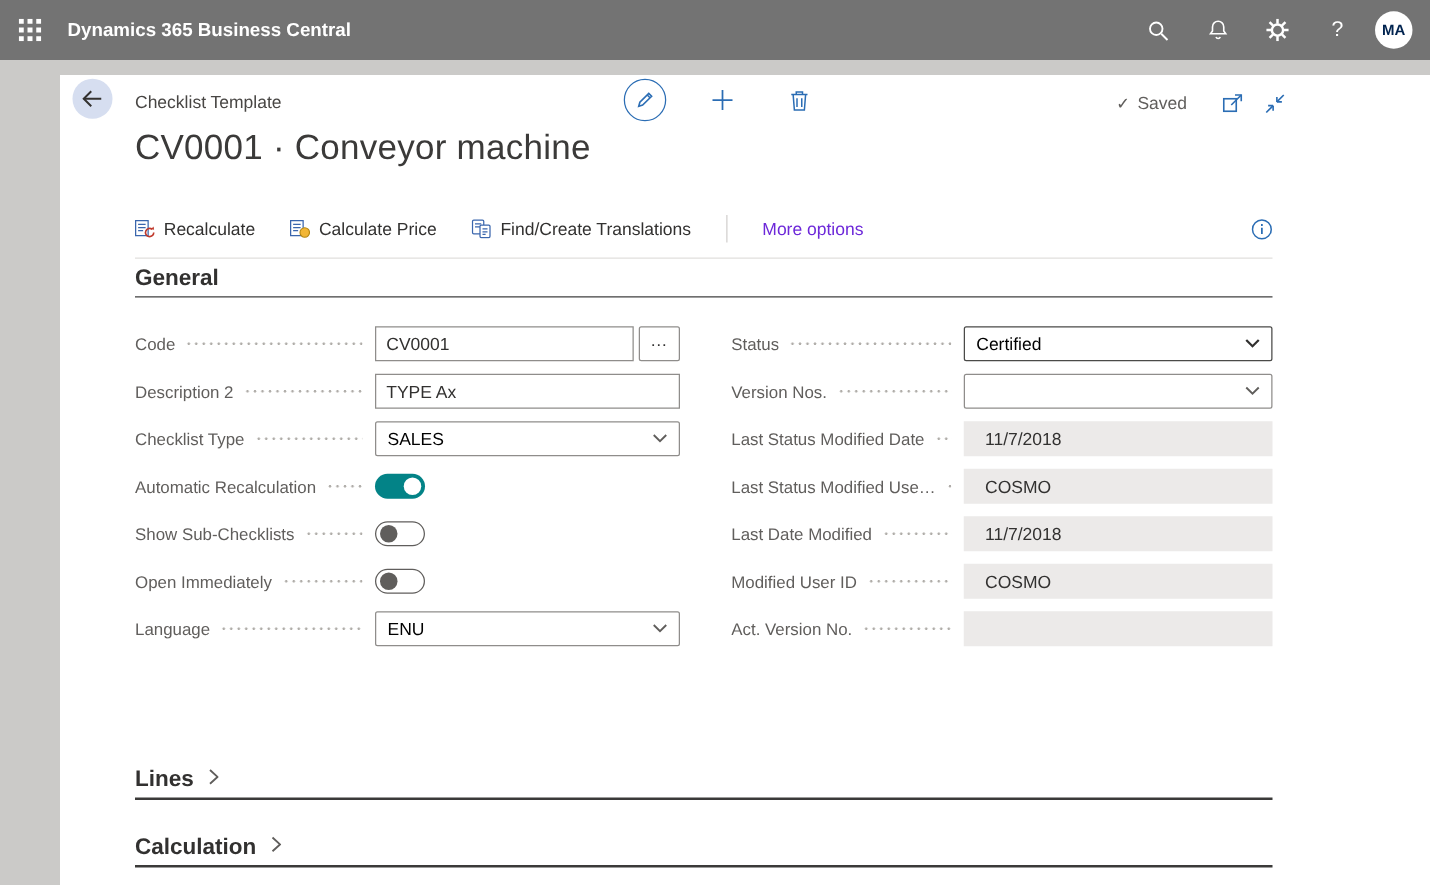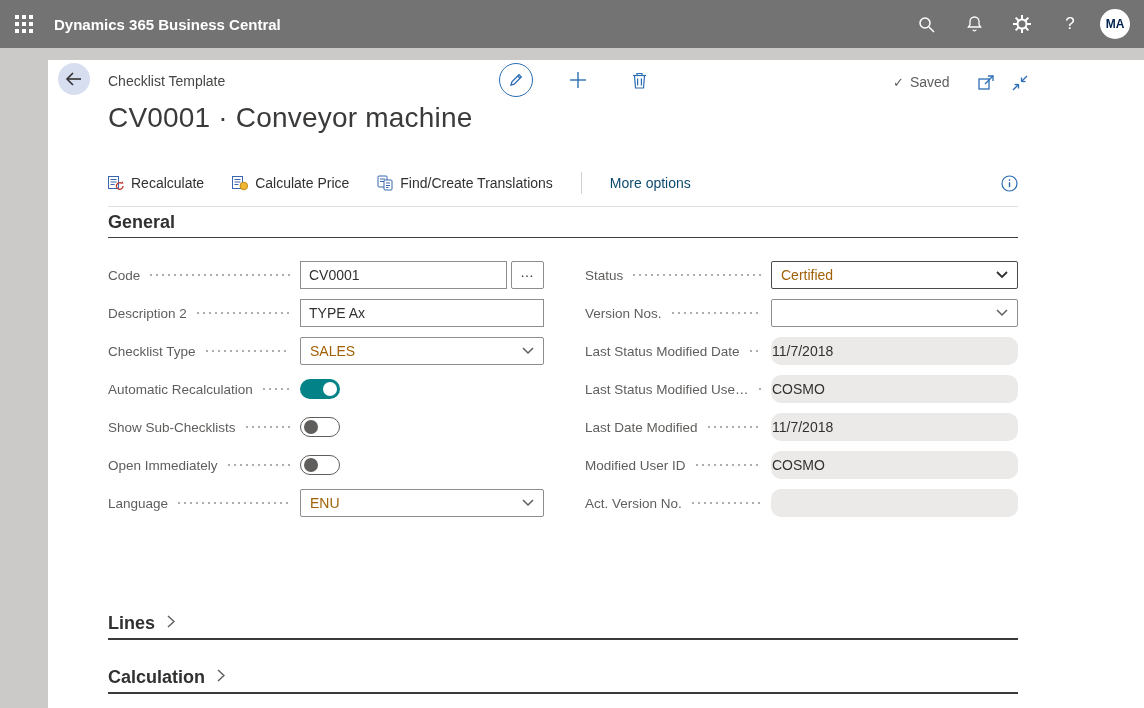--- a/index.html
+++ b/index.html
@@ -64,21 +64,21 @@
     color:#3b3a39; letter-spacing:0.2px; white-space:nowrap;
   }
 
   
   .action-bar {
     position:absolute; left:60px; top:108px; width:910px; height:30px;
     display:flex; align-items:center; font-size:14px;
   }
   .action-item { display:flex; align-items:center; gap:7px; margin-right:28px; cursor:pointer; white-space:nowrap; }
   .action-sep { width:1px; height:22px; background:#d2d0ce; margin-right:28px; }
-  .more-options { color:#0c4a6e; cursor:pointer; }
+  .more-options { color:#6d28d9; cursor:pointer; }
   .info-btn { margin-left:auto; cursor:pointer; display:flex; }
   .toolbar-divider { position:absolute; left:60px; top:146px; width:910px; height:1px; background:#e1dfdd; }
 
   
   .section-head {
     position:absolute; left:60px; top:152px; width:910px;
     border-bottom:1px solid #404040; padding-bottom:4px; cursor:pointer;
   }
   .section-head h2, .sub-section h2 { font-size:18px; font-weight:700; color:#323130; display:inline-block; }
 
@@ -103,26 +103,26 @@
     font-family:"Liberation Sans", sans-serif; outline:none;
   }
   .assist {
     width:33px; height:28px; border:1px solid #8f8d8b; border-radius:2px; margin-left:4px;
     background:#fff; display:flex; align-items:center; justify-content:center;
     font-size:14px; color:#323130; cursor:pointer; letter-spacing:1px; padding-bottom:6px;
   }
   .selectbox {
     height:28px; border:1px solid #8f8d8b; border-radius:2px; background:#fff;
     display:flex; align-items:center; justify-content:space-between;
-    padding:0 9px; flex:1; font-size:14px; color:#a16207; cursor:pointer;
+    padding:0 9px; flex:1; font-size:14px; color:#000000; cursor:pointer;
   }
   .selectbox.dark { border-color:#4a4a48; }
   .disabled-box {
-    height:28px; background:#eceae9; border-radius:10px; display:flex; align-items:center;
-    padding:0 1px; flex:1; font-size:14px; color:#323130;
+    height:28px; background:#eceae9; border-radius:0; display:flex; align-items:center;
+    padding:0 17px; flex:1; font-size:14px; color:#323130;
   }
 
   .toggle { width:40px; height:20px; border-radius:10px; position:relative; cursor:pointer; }
   .toggle.on { background:#038387; }
   .toggle.on::after {
     content:""; position:absolute; right:3px; top:3px; width:14px; height:14px;
     border-radius:50%; background:#fff;
   }
   .toggle:not(.on) { background:#fff; border:1px solid #605e5c; }
   .toggle:not(.on)::after {

